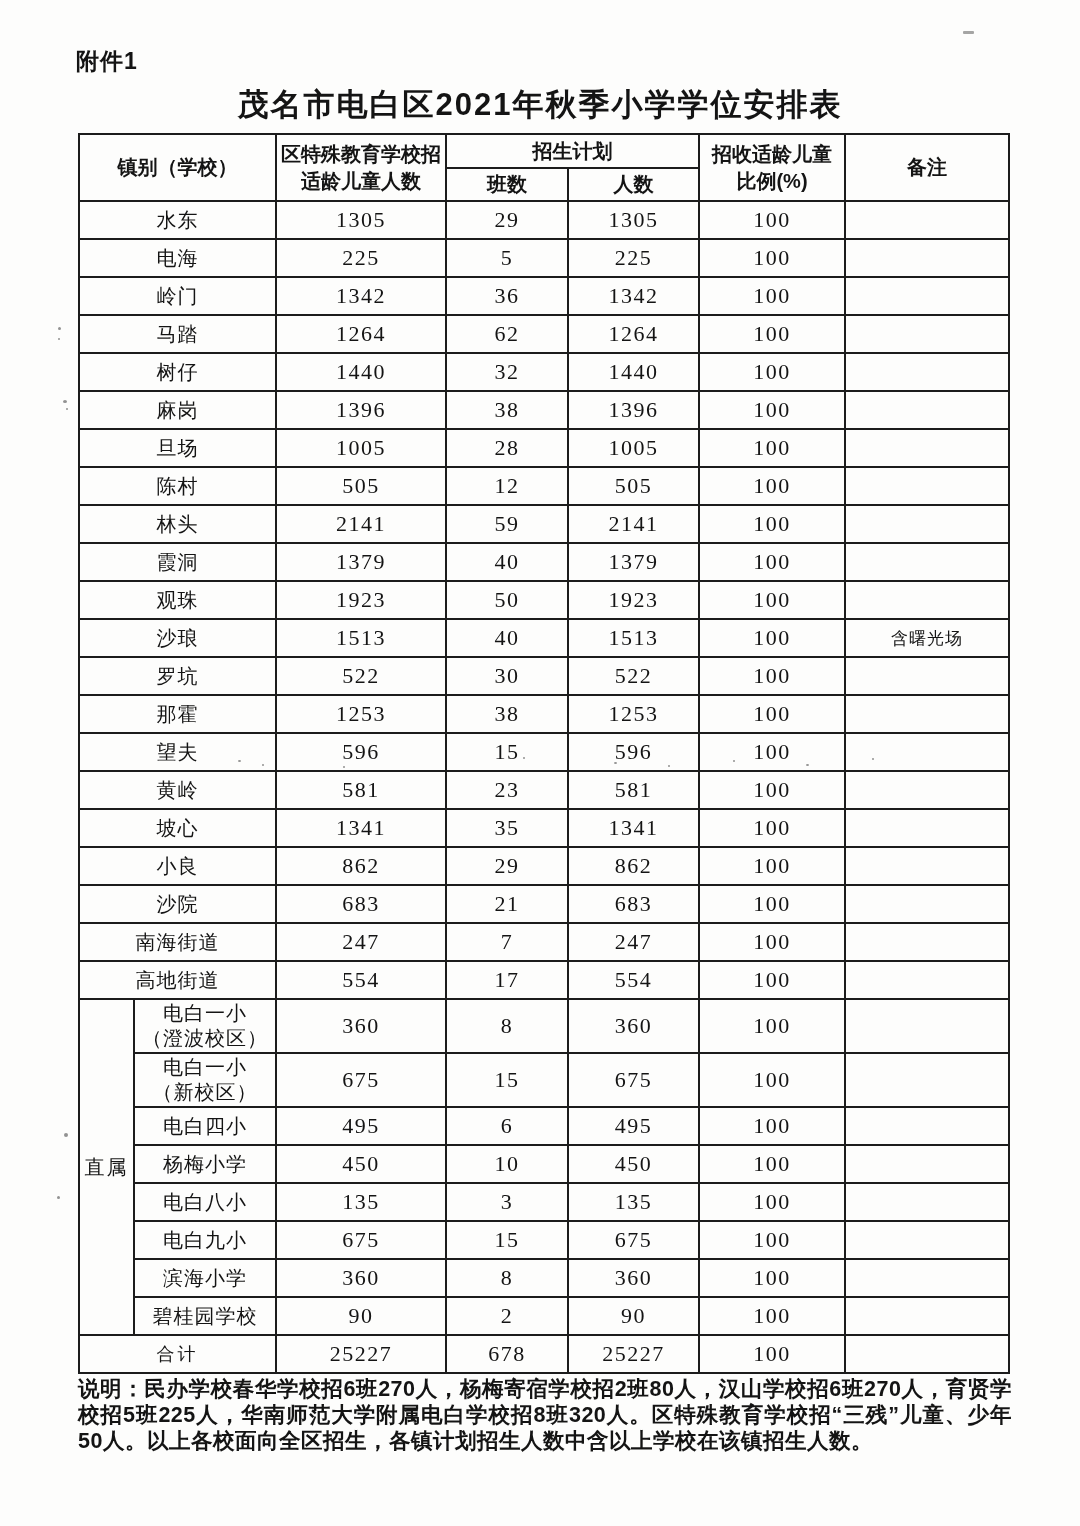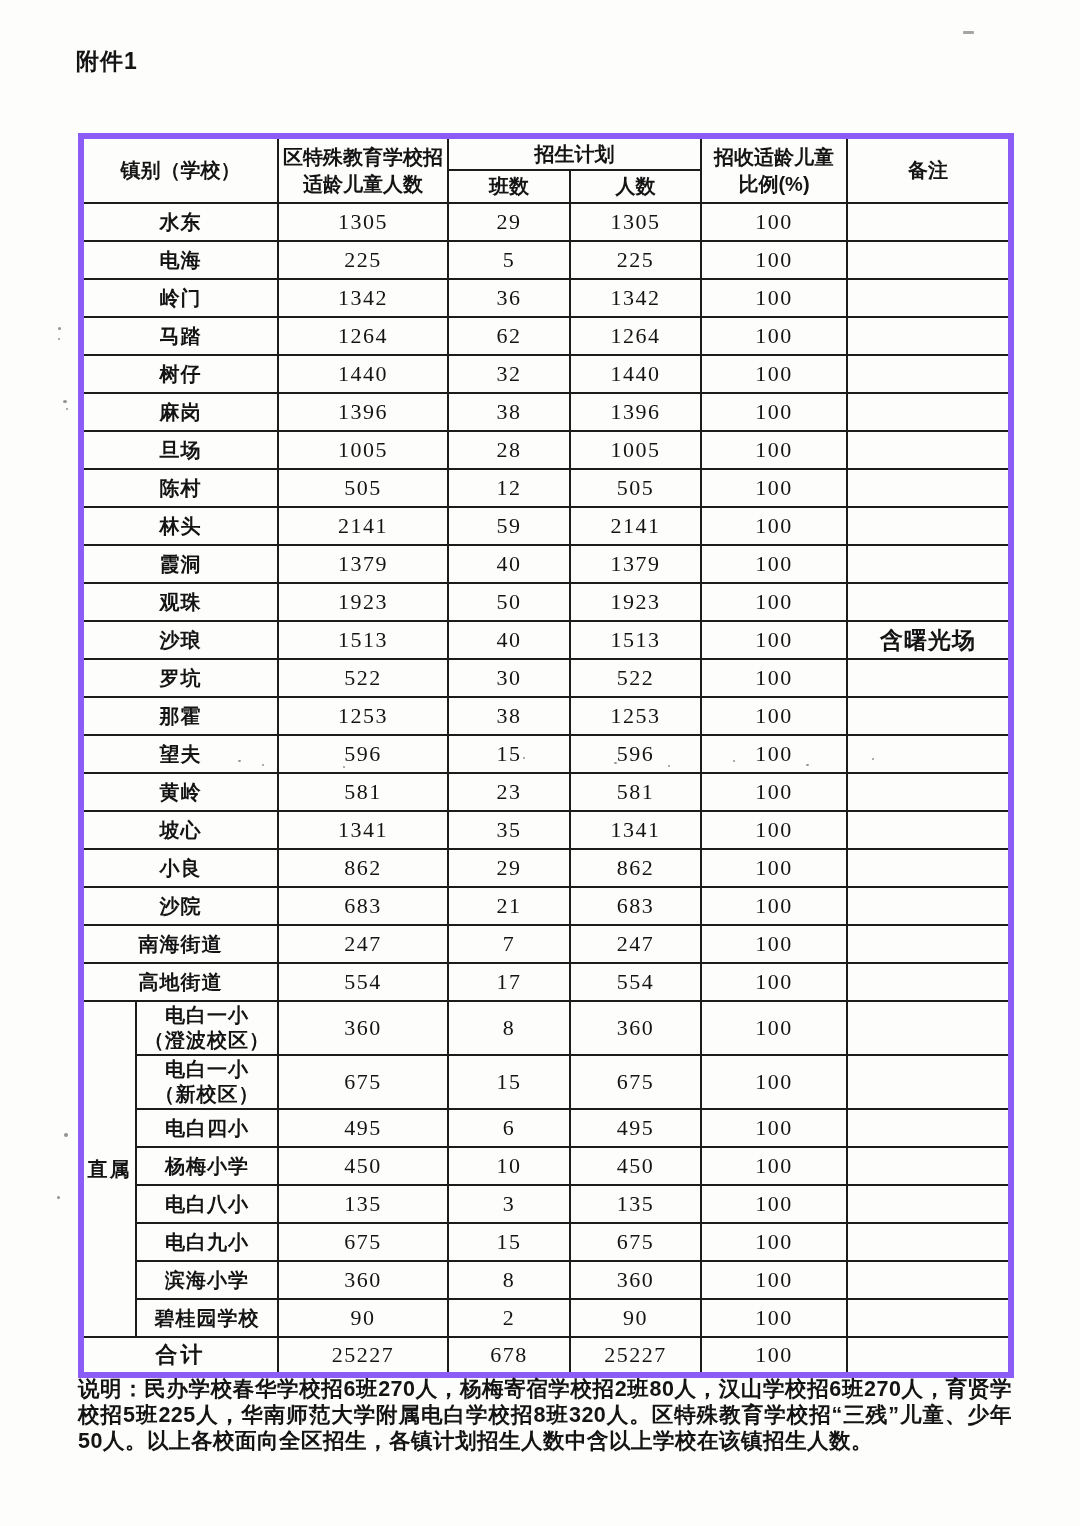--- a/index.html
+++ b/index.html
@@ -22,54 +22,54 @@
   .title {
     position: absolute; left: 0; top: 84px; width: 1080px;
     text-align: center;
     font-size: 31px; font-weight: 700; letter-spacing: 2px;
   }
   table.placement {
     position: absolute; left: 78px; top: 133px;
     width: 930px;
     border-collapse: collapse;
     table-layout: fixed;
-    border: 6px solid #8b5cf6;
+    border: 2px solid #8b5cf6;
   }
   .placement th, .placement td {
     border: 2px solid #1c1c1c;
     padding: 0 2px;
     text-align: center;
     vertical-align: middle;
     overflow: hidden;
   }
   .placement th {
     font-size: 20px; font-weight: 700;
     white-space: pre-line;
     line-height: 1.35;
   }
   tr.h1 { height: 34px; }
   tr.h2 { height: 33px; }
   tr.row-s { height: 38px; }
   tr.row-d { height: 54px; }
   td.name {
-    font-size: 20px; font-weight: 700;
+    font-size: 20px; font-weight: 400;
     white-space: pre-line; line-height: 1.25;
     letter-spacing: 1px;
     margin-left: 8px;
   }
   td.group { letter-spacing: 2px; }
   td.num {
     font-family: "Liberation Serif", "DejaVu Serif", serif;
     font-size: 22px; font-weight: 500;
     letter-spacing: 1.5px;
   }
   td.remark {
-    font-size: 23px; font-weight: 700; letter-spacing: 1px;
-  }
-  tr.total td.name { font-size: 22px; letter-spacing: 3px; }
+    font-size: 17px; font-weight: 400; letter-spacing: 1px;
+  }
+  tr.total td.name { font-size: 18px; letter-spacing: 3px; }
   .note {
     position: absolute; left: 78px; top: 1376px; width: 934px;
     font-size: 21.5px; font-weight: 700;
     line-height: 26px;
     text-align: justify;
     letter-spacing: 0.5px;
   }
   
   .noise {
     position: absolute;
@@ -79,20 +79,21 @@
   }
   .noise.dash { border-radius: 1px; opacity: 0.45; }
 </style>
 </head>
 <body>
 
 <div class="page">
 
   <div class="attachment">附件1</div>
 
+  <div class="title">茂名市电白区2021年秋季小学学位安排表</div>
 
   <table class="placement">
     <colgroup>
       <col style="width:55px">
       <col style="width:142px">
       <col style="width:170px">
       <col style="width:122px">
       <col style="width:131px">
       <col style="width:146px">
       <col style="width:164px">

